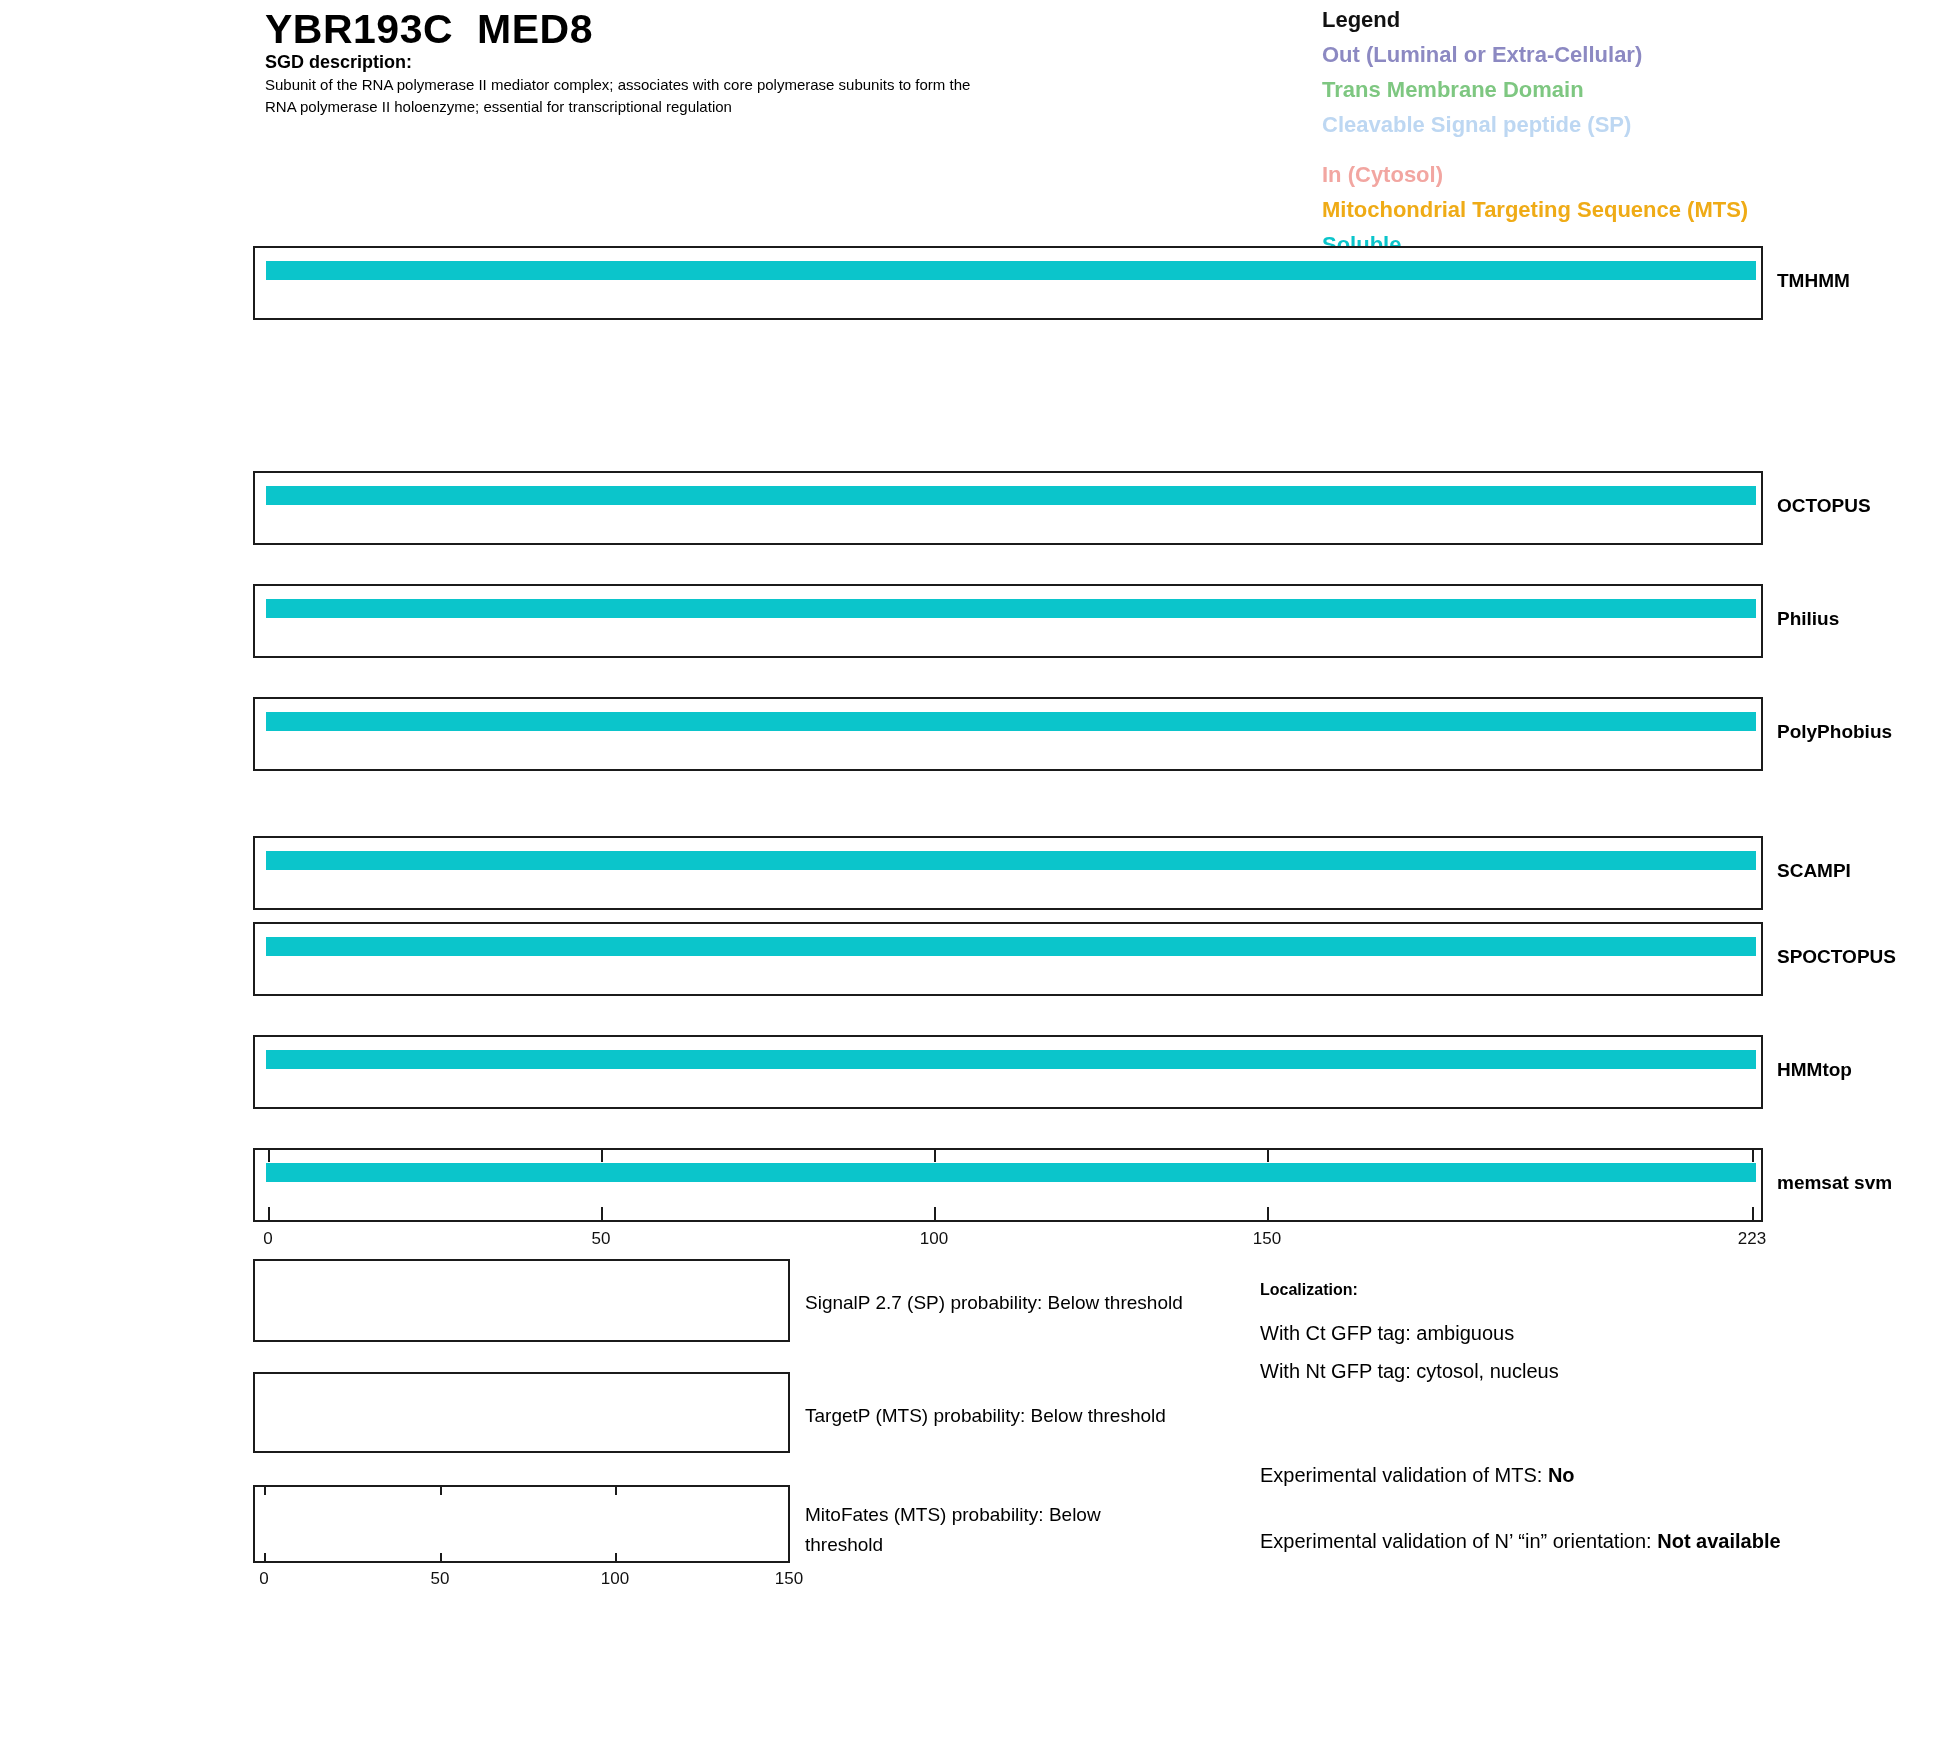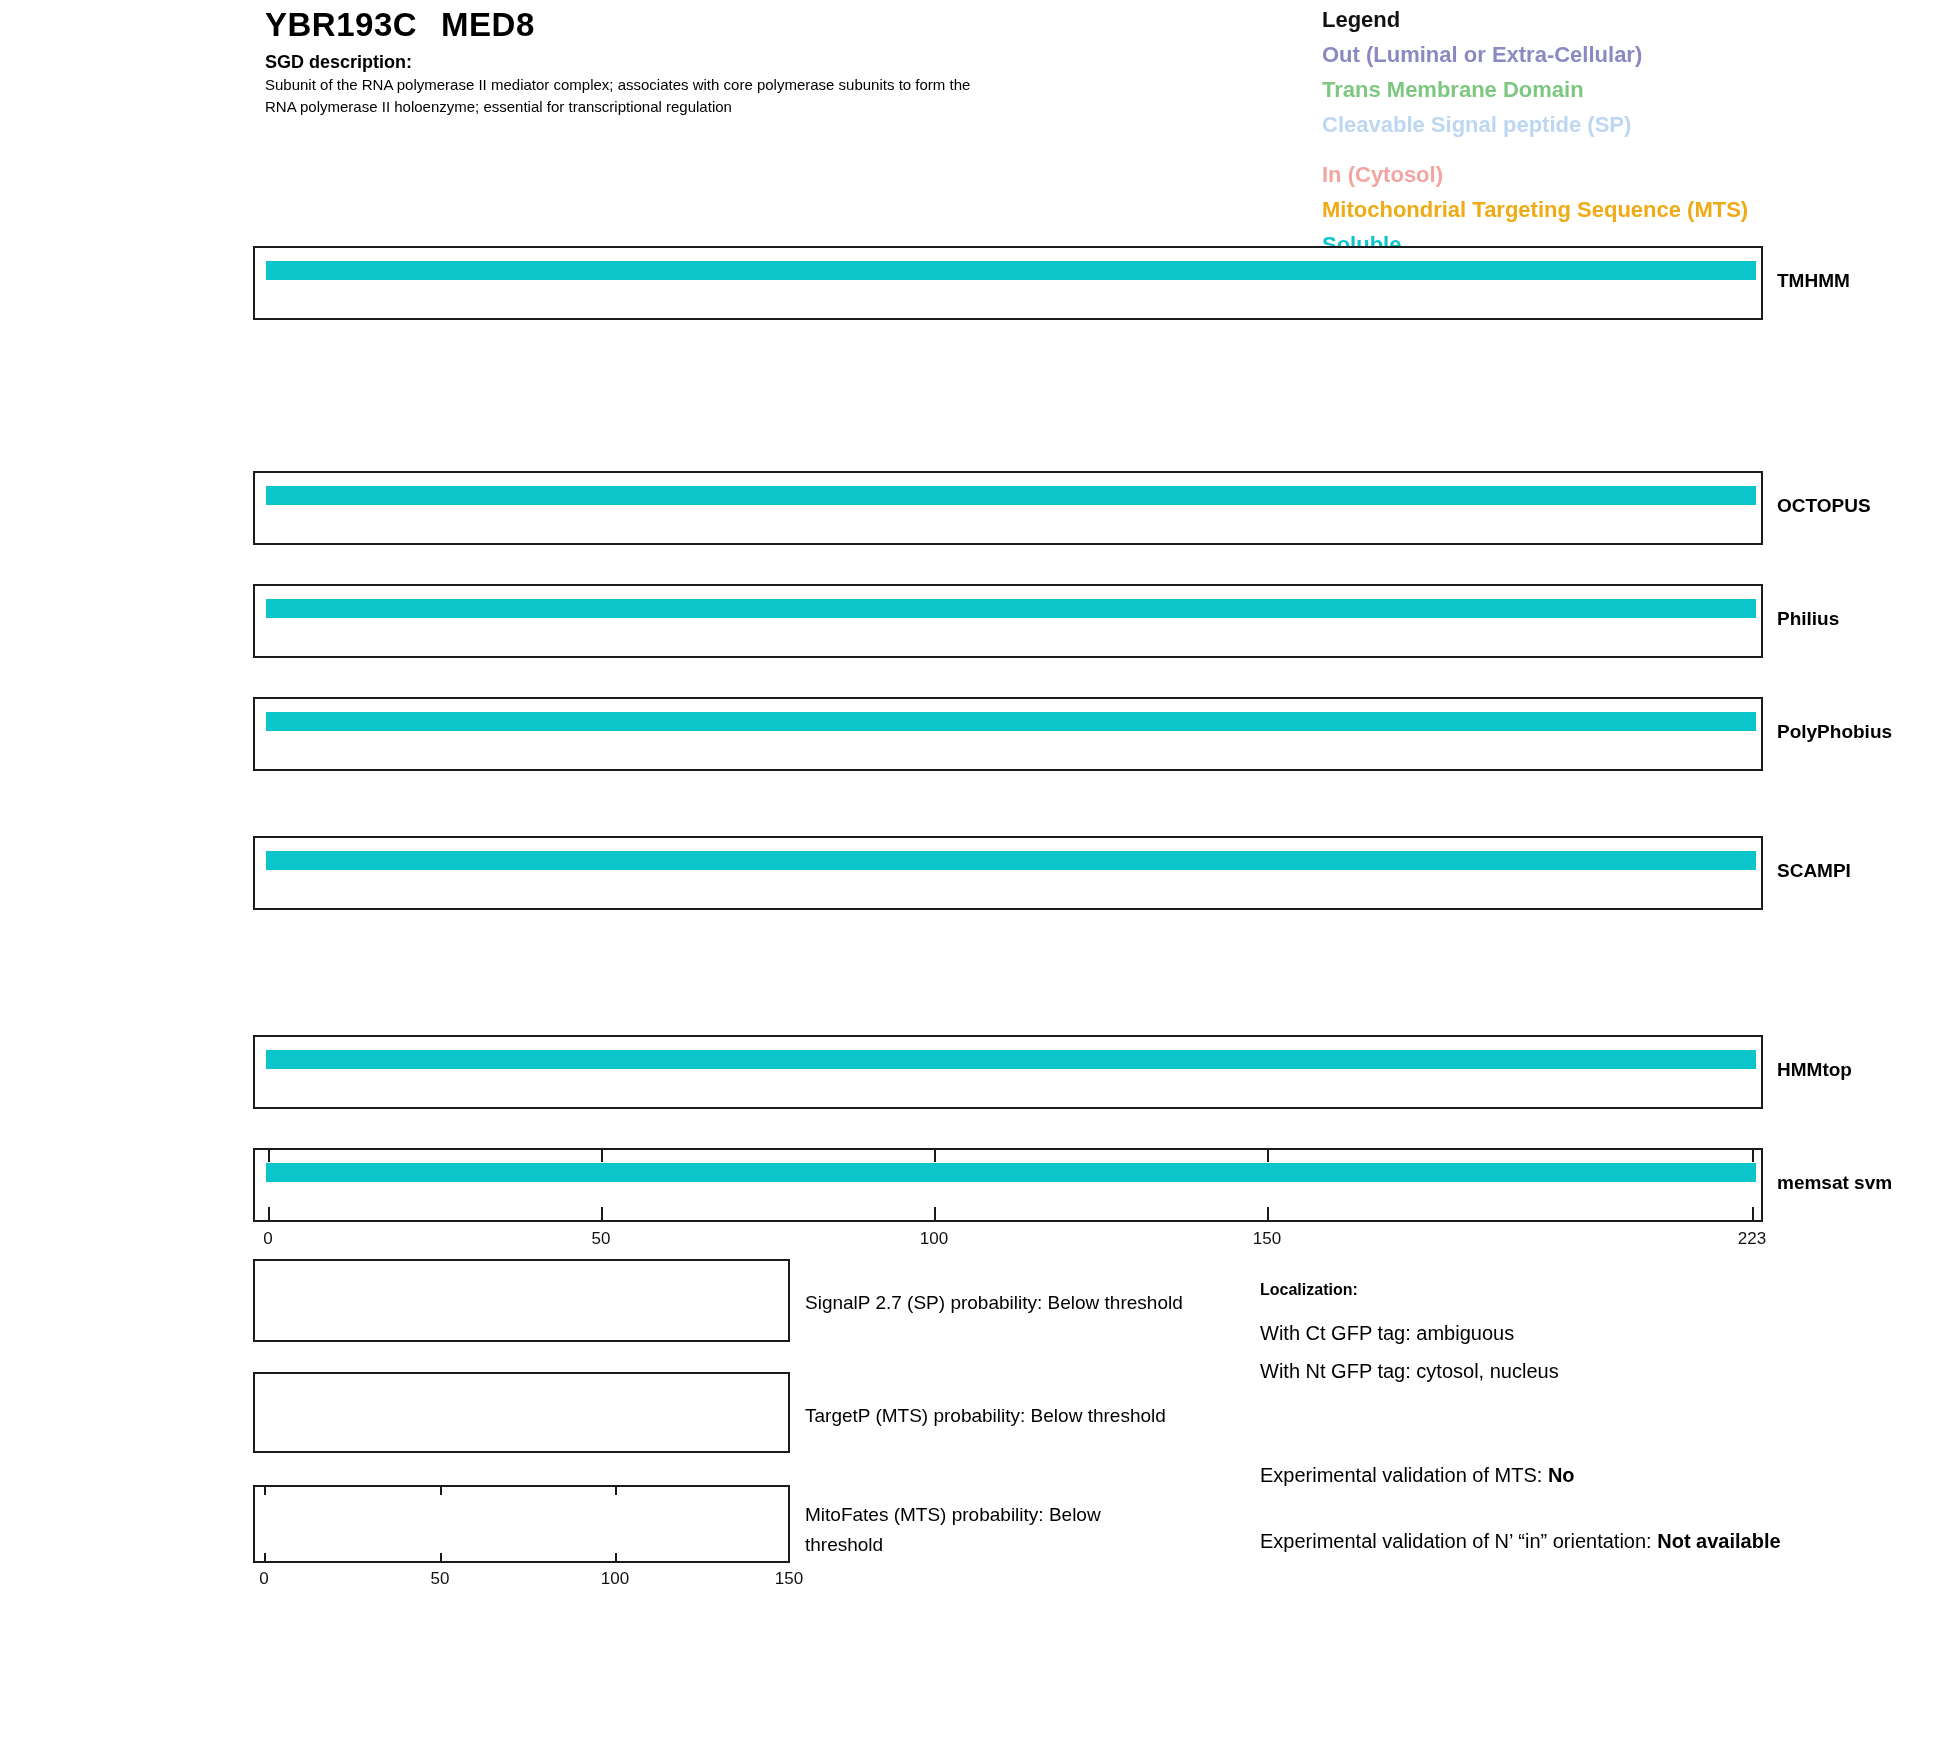--- a/index.html
+++ b/index.html
@@ -1,20 +1,20 @@
 <!DOCTYPE html>
 <html><head>
 <meta charset="utf-8">
 <style>
   html,body{margin:0;padding:0;background:#fff;}
   .page{position:relative;width:1950px;height:1761px;background:#fff;overflow:hidden;
         font-family:"Liberation Sans",sans-serif;color:#000;}
 
   
-  .title{position:absolute;left:265px;top:6px;font-size:33px;font-weight:bold;letter-spacing:.5px;text-align:center;}
+  .title{position:absolute;left:265px;top:6px;font-size:41px;font-weight:bold;letter-spacing:.5px;text-align:center;}
   .title .gene{margin-left:24px;}
   .sgd-label{position:absolute;left:265px;top:52px;font-size:18px;font-weight:bold;}
   .sgd-desc{position:absolute;left:265px;top:74px;width:1020px;font-size:15px;line-height:22px;}
 
   
   .legend{position:absolute;left:1322px;top:2px;line-height:35px;font-size:22px;font-weight:bold;white-space:nowrap;}
   .legend .lg-title{color:#111;}
 
   
   .track{position:absolute;left:0;width:100%;height:74px;}
@@ -95,20 +95,26 @@
     <div class="track-label">PolyPhobius</div>
   </div>
 
   <div class="track" style="top:836px">
     <div class="track-box">
       <div class="track-bar" style="background-color: rgb(11, 197, 203);"></div>
     </div>
     <div class="track-label">SCAMPI</div>
   </div>
 
+  <div class="track" style="top:922px">
+    <div class="track-box">
+      <div class="track-bar" style="background-color: rgb(11, 197, 203);"></div>
+    </div>
+    <div class="track-label">SPOCTOPUS</div>
+  </div>
 
   <div class="track" style="top:1035px">
     <div class="track-box">
       <div class="track-bar" style="background-color: rgb(11, 197, 203);"></div>
     </div>
     <div class="track-label">HMMtop</div>
   </div>
 
   <div class="track" style="top:1148px">
     <div class="track-box">

